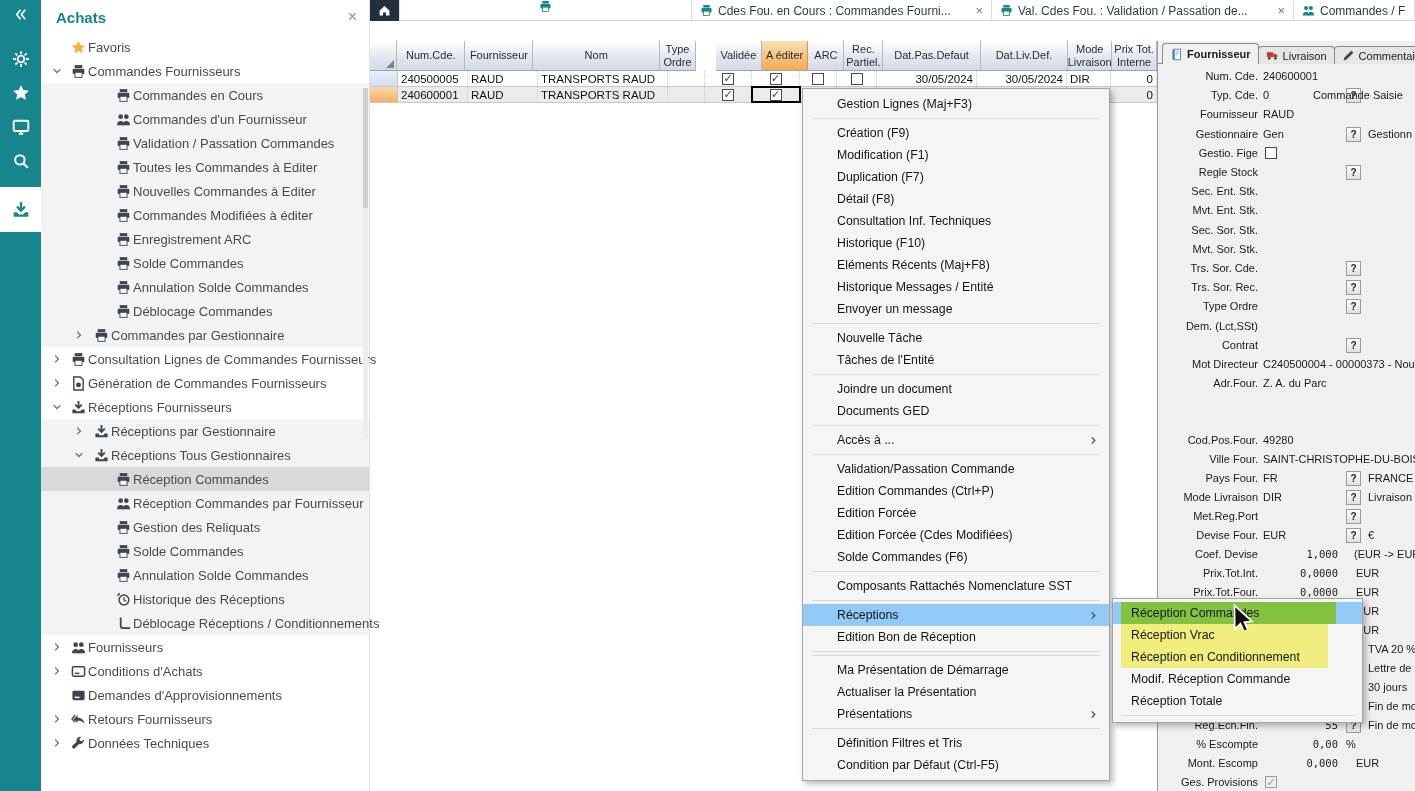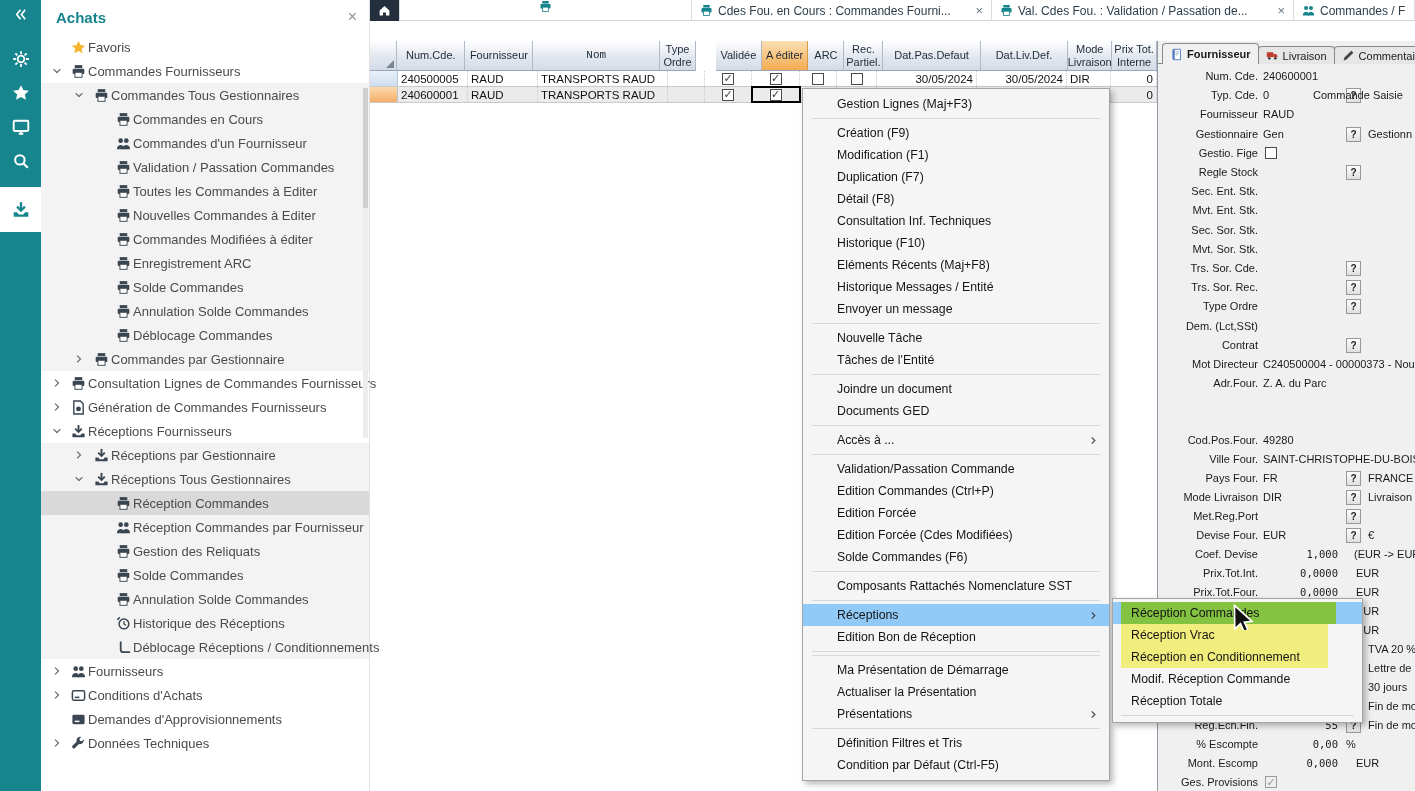--- a/index.html
+++ b/index.html
@@ -194,39 +194,20 @@
               <svg viewBox="0 0 16 16" width="15" height="15">
                 <rect x="4" y="1.2" width="8" height="3.2" fill="currentColor"></rect>
                 <rect x="1.8" y="5" width="12.4" height="5.6" rx="1" fill="currentColor"></rect>
                 <rect x="4.2" y="8.8" width="7.6" height="5.4" fill="#fff" stroke="currentColor"></rect>
               </svg>
             </span>
           </div>
           <div class="tlabel" style="left: 47px;">Commandes Fournisseurs</div>
         </div>
         <div class="ti sub">
-          <div class="chev" style="left: 31px;">
-            <span style="display: inline-flex;">
-              <svg viewBox="0 0 16 16" width="12" height="12">
-                <path d="M3.5 5.5L8 10l4.5-4.5" fill="none" stroke="currentColor" stroke-width="1.7"></path>
-              </svg>
-            </span>
-          </div>
-          <div class="ticon" style="left: 52px;">
-            <span style="display: inline-flex;">
-              <svg viewBox="0 0 16 16" width="15" height="15">
-                <rect x="4" y="1.2" width="8" height="3.2" fill="currentColor"></rect>
-                <rect x="1.8" y="5" width="12.4" height="5.6" rx="1" fill="currentColor"></rect>
-                <rect x="4.2" y="8.8" width="7.6" height="5.4" fill="#fff" stroke="currentColor"></rect>
-              </svg>
-            </span>
-          </div>
-          <div class="tlabel" style="left: 70px;">Commandes Tous Gestionnaires</div>
-        </div>
-        <div class="ti sub">
           <div class="ticon" style="left: 74px;">
             <span style="display: inline-flex;">
               <svg viewBox="0 0 16 16" width="15" height="15">
                 <rect x="4" y="1.2" width="8" height="3.2" fill="currentColor"></rect>
                 <rect x="1.8" y="5" width="12.4" height="5.6" rx="1" fill="currentColor"></rect>
                 <rect x="4.2" y="8.8" width="7.6" height="5.4" fill="#fff" stroke="currentColor"></rect>
               </svg>
             </span>
           </div>
           <div class="tlabel" style="left: 92px;">Commandes en Cours</div>
@@ -577,20 +558,38 @@
         <div class="ti">
           <div class="ticon" style="left: 29px;">
             <span style="display: inline-flex;">
               <svg viewBox="0 0 16 16" width="15" height="15">
                 <rect x="1.5" y="3" width="13" height="10" rx="1.5" fill="currentColor"></rect>
                 <path d="M4 10h5" stroke="#fff" stroke-width="1.6"></path>
               </svg>
             </span>
           </div>
           <div class="tlabel" style="left: 47px;">Demandes d'Approvisionnements</div>
+        </div>
+        <div class="ti">
+          <div class="chev" style="left: 9px;">
+            <span style="display: inline-flex;">
+              <svg viewBox="0 0 16 16" width="12" height="12">
+                <path d="M5.5 3.5L10 8l-4.5 4.5" fill="none" stroke="currentColor" stroke-width="1.7"></path>
+              </svg>
+            </span>
+          </div>
+          <div class="ticon" style="left: 29px;">
+            <span style="display: inline-flex;">
+              <svg viewBox="0 0 16 16" width="15" height="15">
+                <path d="M7 3.5L2.5 7.5 7 11.5V9c3 0 5.3 1 7.3 3.2-.6-3.8-3.3-6-7.3-6z" fill="currentColor"></path>
+                <path d="M4.5 3L1 7.5 4.5 11" fill="none" stroke="currentColor" stroke-width="1.4"></path>
+              </svg>
+            </span>
+          </div>
+          <div class="tlabel" style="left: 47px;">Retours Fournisseurs</div>
         </div>
         <div class="ti">
           <div class="chev" style="left: 9px;">
             <span style="display: inline-flex;">
               <svg viewBox="0 0 16 16" width="12" height="12">
                 <path d="M5.5 3.5L10 8l-4.5 4.5" fill="none" stroke="currentColor" stroke-width="1.7"></path>
               </svg>
             </span>
           </div>
           <div class="ticon" style="left: 29px;">
@@ -670,21 +669,21 @@
             </span>
           </div>
           <span style="overflow: hidden; text-overflow: ellipsis; flex: 1 1 0%;">Commandes / F</span>
         </div>
       </div>
     <div class="grid" id="grid">
         <div class="ghrow">
           <div class="gh selh" style="width: 28px;"><div class="corner"></div></div>
           <div class="gh" style="width: 70px;">Num.Cde.</div>
           <div class="gh" style="width: 70px;">Fournisseur</div>
-          <div class="gh" style="width: 130px; font-family: Liberation Mono, monospace;">Nom</div>
+          <div class="gh" style="width: 130px;">Nom</div>
           <div class="gh" style="width: 37px;">Type
 Ordre</div>
           <div class="gh" style="width: 47px; margin-left: 20px;">Validée</div>
           <div class="gh hl" style="width: 48px;">A éditer</div>
           <div class="gh" style="width: 37px;">ARC</div>
           <div class="gh" style="width: 40px;">Rec.
 Partiel.</div>
           <div class="gh" style="width: 100px;">Dat.Pas.Defaut</div>
           <div class="gh" style="width: 90px;">Dat.Liv.Def.</div>
           <div class="gh" style="width: 44px;">Mode

